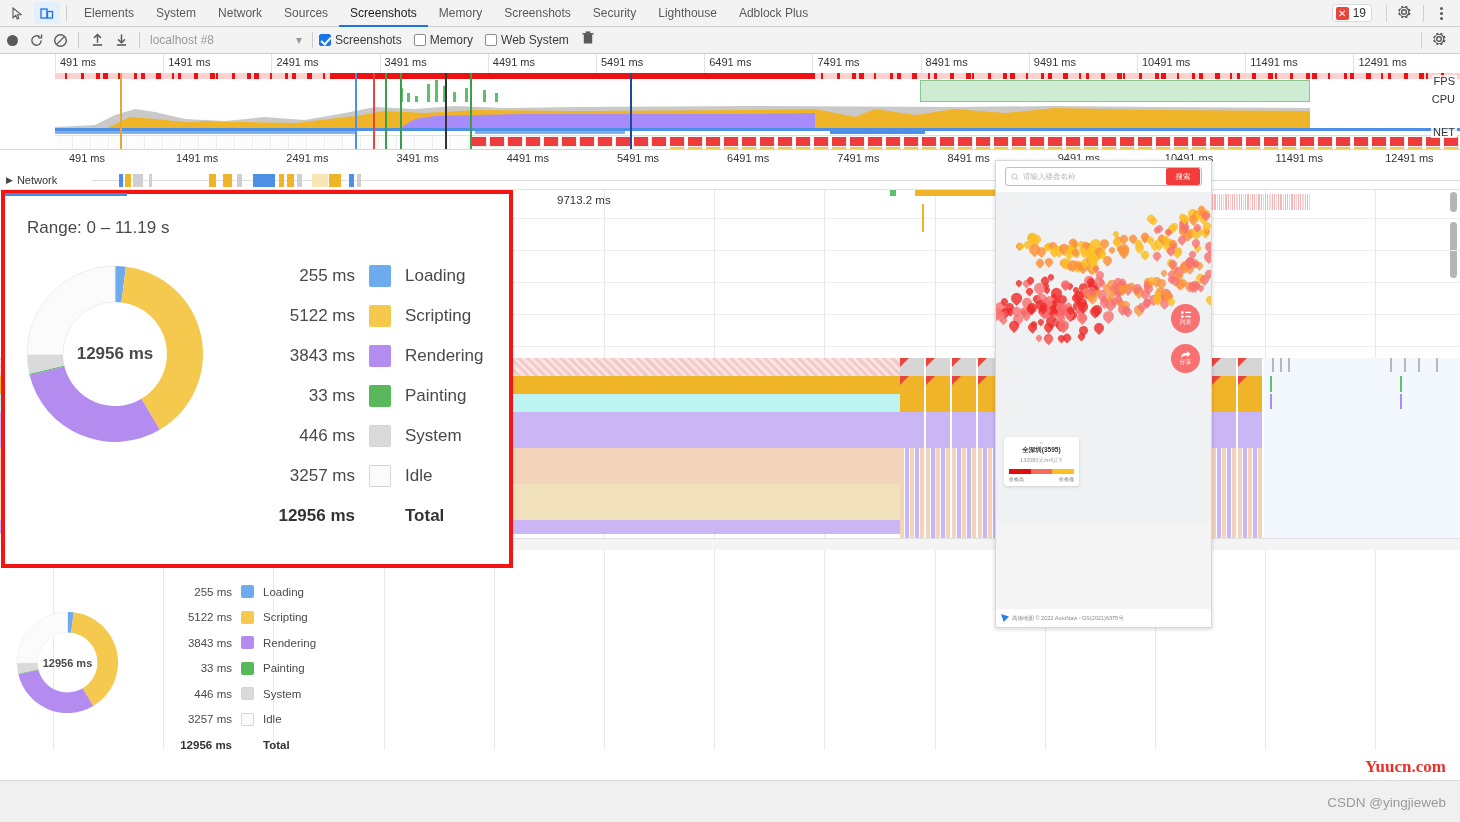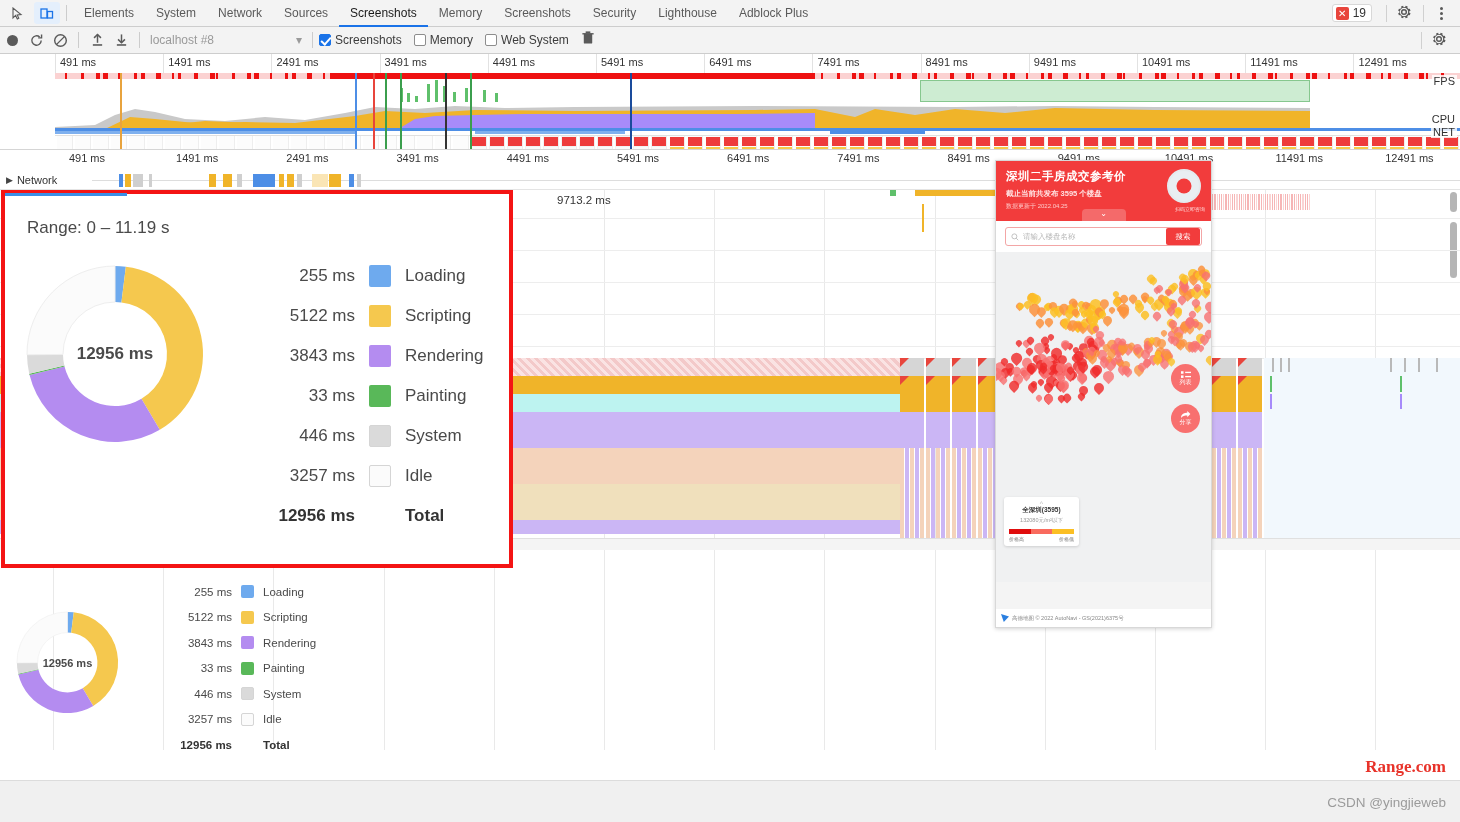--- a/index.html
+++ b/index.html
@@ -622,21 +622,21 @@
           <div style="position: absolute; left: 65px; top: 0px; width: 1.5px; height: 96px; background: rgb(232, 163, 61);"></div>
           <div style="position: absolute; left: 300px; top: 0px; width: 1.5px; height: 96px; background: rgb(77, 142, 230);"></div>
           <div style="position: absolute; left: 318px; top: 0px; width: 1.5px; height: 96px; background: rgb(232, 69, 60);"></div>
           <div style="position: absolute; left: 330px; top: 0px; width: 1.5px; height: 96px; background: rgb(59, 158, 77);"></div>
           <div style="position: absolute; left: 345px; top: 0px; width: 1.5px; height: 96px; background: rgb(59, 158, 77);"></div>
           <div style="position: absolute; left: 390px; top: 0px; width: 1.5px; height: 96px; background: rgb(51, 51, 51);"></div>
           <div style="position: absolute; left: 415px; top: 0px; width: 1.5px; height: 96px; background: rgb(59, 158, 77);"></div>
           <div style="position: absolute; left: 575px; top: 0px; width: 1.5px; height: 96px; background: rgb(26, 75, 156);"></div>
         </div>
       <div class="lanelabel" style="top:2px">FPS</div>
-      <div class="lanelabel" style="top:40px">CPU</div>
+      <div class="lanelabel" style="top:20px">CPU</div>
       <div class="lanelabel" style="top:53px">NET</div>
     </div>
   </div>
 
   <div class="ruler2" id="ruler2">
       <div class="tick" style="left: 87px;">491 ms</div>
       <div class="tick" style="left: 197.2px;">1491 ms</div>
       <div class="tick" style="left: 307.4px;">2491 ms</div>
       <div class="tick" style="left: 417.6px;">3491 ms</div>
       <div class="tick" style="left: 527.8px;">4491 ms</div>
@@ -1024,30 +1024,20 @@
         </div>
         <div class="lrow total">
           <span class="lval">12956 ms</span>
           <span class="lsw"></span>
           <span class="llbl">Total</span>
         </div>
       </div>
   </div>
 
   <div class="popup">
-    <div class="pop-head">
-      <div class="pop-title">深圳二手房成交参考价</div>
-      <div class="pop-sub">截止当前共发布 3595 个楼盘</div>
-      <div class="pop-sub2">数据更新于 2022.04.25</div>
-      <div class="pop-seal">
-          <div class="pop-seal-in"></div>
-        </div>
-      <div class="pop-seal-lbl">扫码立即咨询</div>
-      <div class="pop-chev">⌄</div>
-    </div>
     <div class="pop-search">
       <div class="pop-searchbox">
         <svg width="8" height="8" viewBox="0 0 10 10">
             <circle cx="4.2" cy="4.2" r="3.1" fill="none" stroke="#bbb" stroke-width="1.1"></circle>
             <line x1="6.5" y1="6.5" x2="9" y2="9" stroke="#bbb" stroke-width="1.1"></line>
           </svg>
         <span class="ph">请输入楼盘名称</span>
         <span style="flex:1"></span>
         <div class="pop-btn">搜索</div>
       </div>
@@ -1419,17 +1409,17 @@
         <div style="position: absolute; left: 182.557px; top: 22.2056px; width: 6.60484px; height: 6.60484px; border-radius: 50% 50% 50% 0px; transform: rotate(-45deg); background: rgb(251, 191, 36); opacity: 0.8;"></div>
         <div style="position: absolute; left: 185.156px; top: 23.235px; width: 8.10326px; height: 8.10326px; border-radius: 50% 50% 50% 0px; transform: rotate(-45deg); background: rgb(251, 191, 36); opacity: 0.8;"></div>
         <div style="position: absolute; left: 153.435px; top: 85.005px; width: 6.47411px; height: 6.47411px; border-radius: 50% 50% 50% 0px; transform: rotate(-45deg); background: rgb(251, 191, 36); opacity: 0.8;"></div>
       </div>
     <div class="pop-foot">
       <span class="foot-logo"></span>
       <span>高德地图 © 2022 AutoNavi - GS(2021)6375号</span>
     </div>
   </div>
 
-  <div class="wm-yuucn">Range.com</div>
+  <div class="wm-yuucn">Yuucn.com</div>
   <div class="statusbar"></div>
   <div class="wm-csdn">CSDN @yingjieweb</div>
 
 </div>
 
 </body></html>

